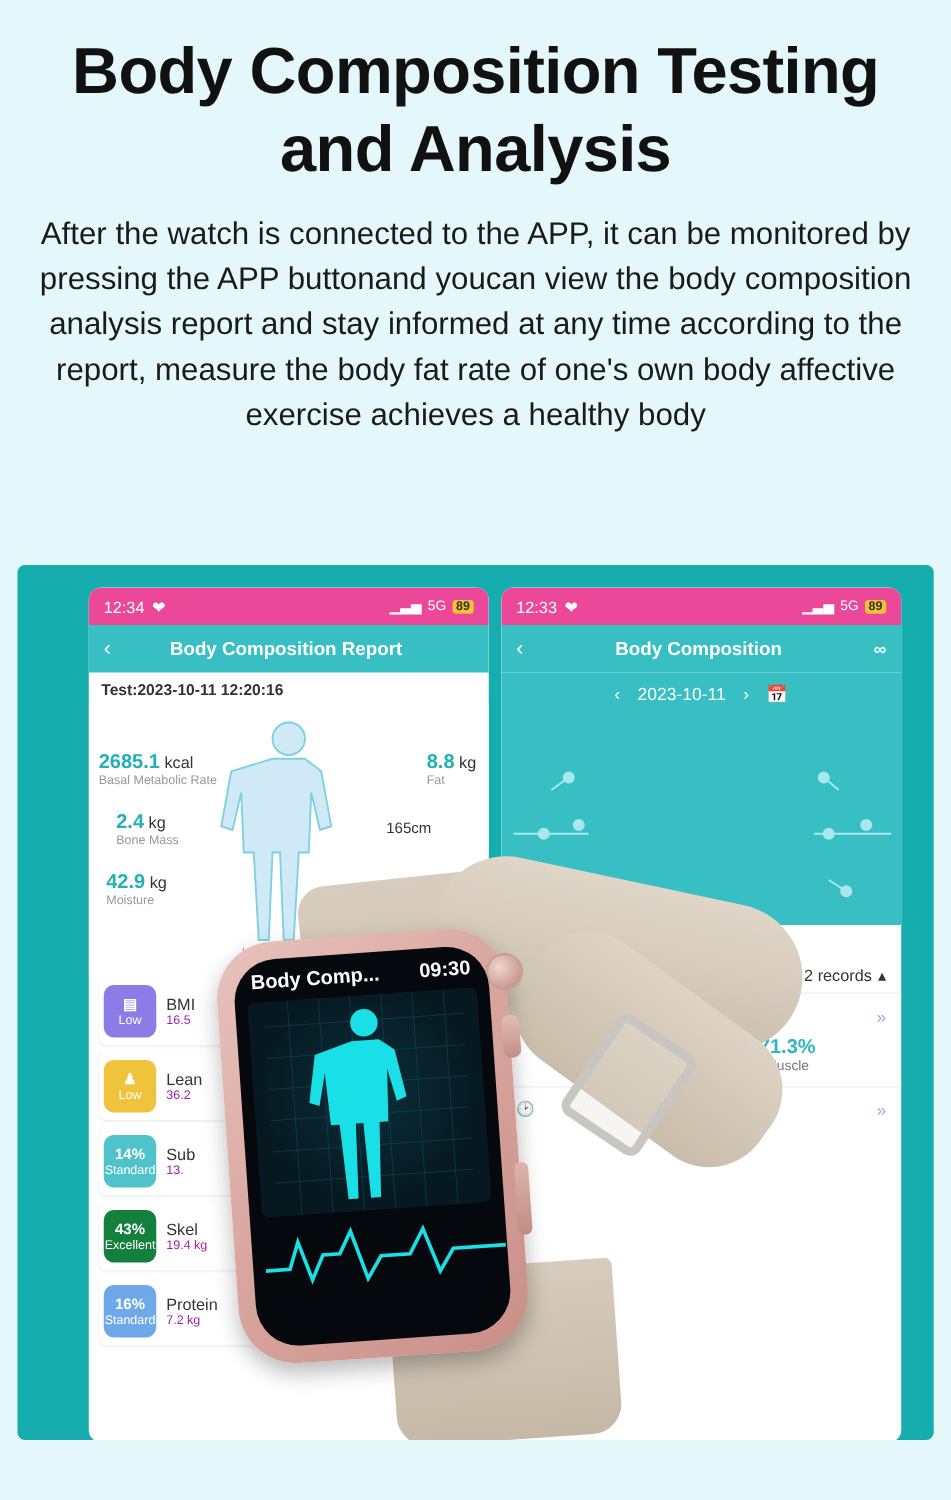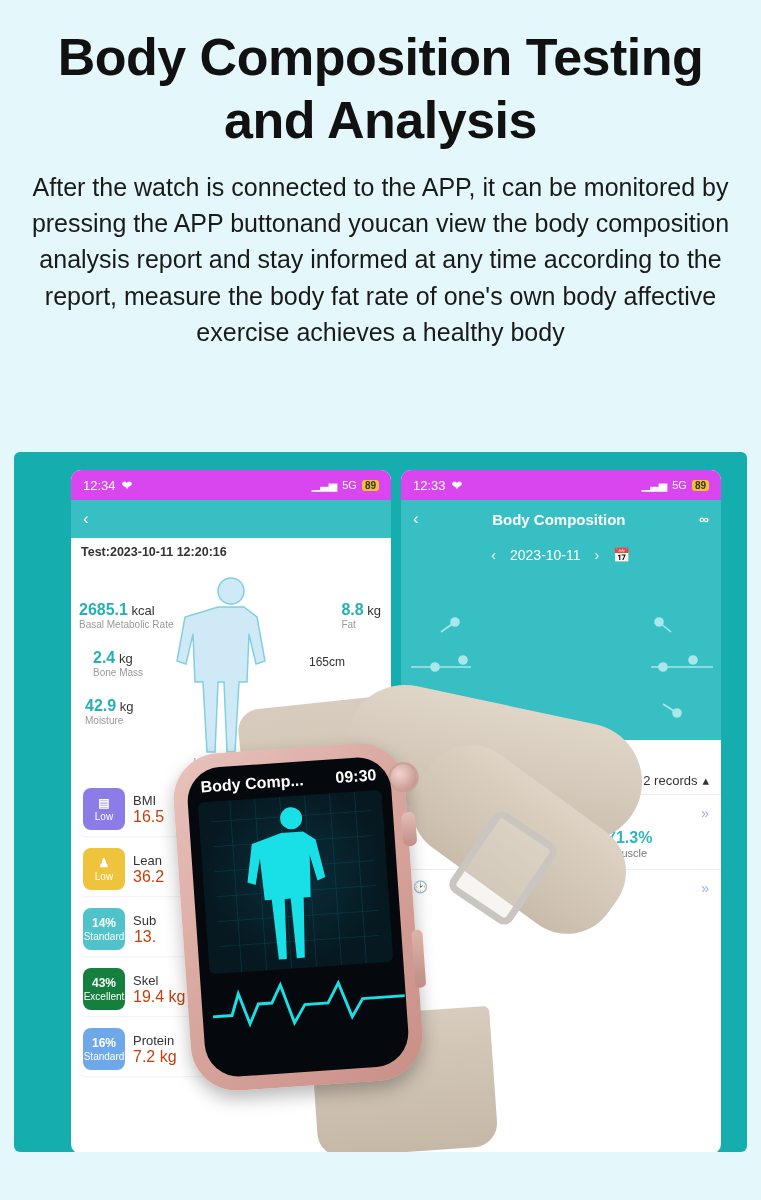--- a/index.html
+++ b/index.html
@@ -43,21 +43,21 @@
   
   .phone{
     position:absolute;
     background:#ffffff;
     overflow:hidden;
   }
   .phone-left{left:57px;top:18px;width:320px;height:684px;border-radius:10px;}
   .phone-right{left:387px;top:18px;width:320px;height:684px;border-radius:10px;}
 
   .status{
-    height:30px;background:#d946ef;color:#fff;
+    height:30px;background:#ec4899;color:#fff;
     display:flex;align-items:center;justify-content:space-between;
     padding:0 12px;font-size:13px;box-sizing:border-box;
   }
   .status .left{display:flex;align-items:center;gap:6px;}
   .status .right{display:flex;align-items:center;gap:5px;font-size:11px;}
   .batt{
     background:#f3c233;color:#333;border-radius:3px;
     padding:0 3px;font-size:10px;font-weight:bold;
   }
   .navbar{
@@ -99,21 +99,21 @@
     padding:6px 4px;margin-bottom:6px;
     box-shadow:0 1px 2px rgba(0,0,0,.06);
   }
   .badge{
     width:42px;min-width:42px;height:42px;border-radius:8px;
     display:flex;flex-direction:column;align-items:center;justify-content:center;
     font-size:12px;font-weight:bold;color:#fff;
   }
   .badge small{font-size:10px;font-weight:normal;}
   .mrow .name{font-size:13px;color:#333;}
-  .mrow .sub{font-size:16px;color:#c2410c;text-align:right;}
+  .mrow .sub{font-size:10px;color:#a21caf;}
   .lvl{font-size:9px;display:block;margin-top:1px;}
 
   
   .datebar{
     background:#37bfc4;color:#fff;height:34px;
     display:flex;align-items:center;justify-content:center;gap:14px;
     font-size:14px;
   }
   .ring-area{
     background:#37bfc4;height:168px;position:relative;
@@ -224,20 +224,21 @@
       </div>
       <div class="right">
         <span>▁▃▅</span>
         <span>5G</span>
         <span class="batt">89</span>
       </div>
     </div>
 
     <div class="navbar">
       <span class="chev">‹</span>
+      <span class="title">Body Composition Report</span>
       <span style="width:10px"></span>
     </div>
 
     <div class="test-line">Test:2023-10-11 12:20:16</div>
 
     <div class="body-figure-area">
       <svg class="silhouette" width="120" height="200" viewBox="0 0 120 200">
         <g fill="#cfeaf6" stroke="#7fd0e0" stroke-width="1.5">
           <circle cx="60" cy="20" r="13"></circle>
           <path d="M47 36 h26 l13 10 l8 44 l-9 3 l-7 -30 l-2 48 h-8 l-4 70 h-8 l-3 -70 h-6 l-3 70 h-8 l-4 -70 h-8 l-2 -48 l-7 30 l-9 -3 l8 -44 z"></path>

